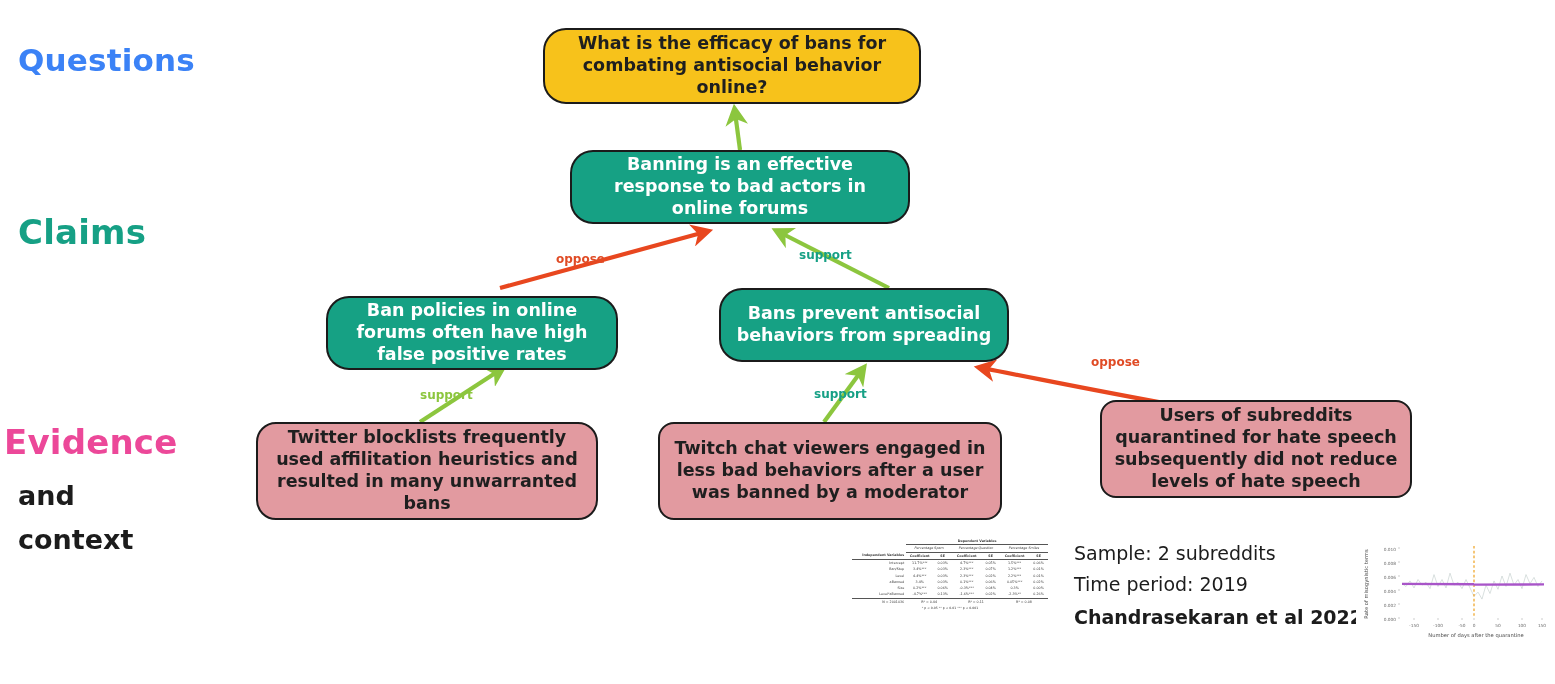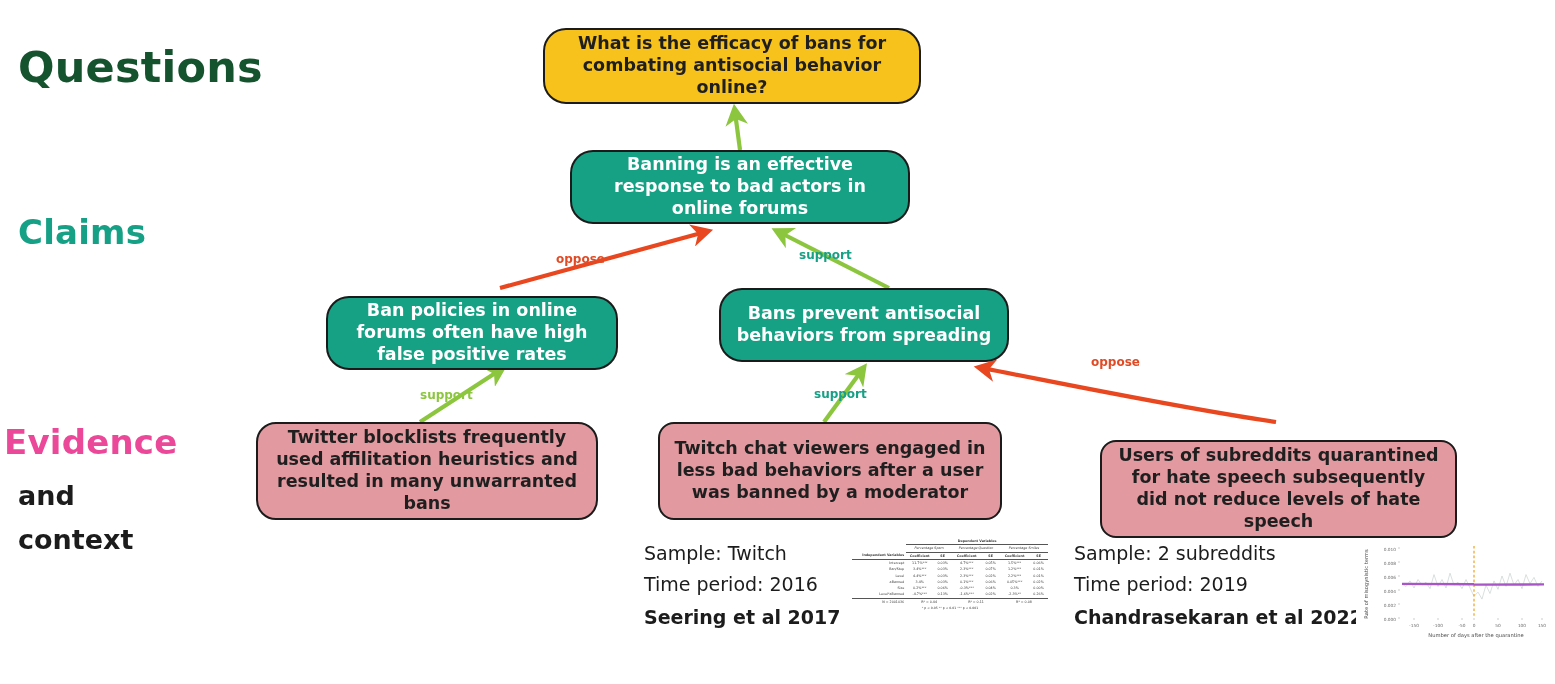--- a/index.html
+++ b/index.html
@@ -22,22 +22,22 @@
 
   
   .row-label {
     position: absolute;
     font-weight: bold;
     letter-spacing: 0.2px;
     white-space: nowrap;
   }
   #label-questions {
     left: 18px; top: 42px;
-    font-size: 43px;
-    color: #14532d;
+    font-size: 31px;
+    color: #3b82f6;
     text-align: right;
   }
   #label-claims {
     left: 18px; top: 212px;
     font-size: 34px;
     color: #16A085;
   }
   #label-evidence {
     left: 4px; top: 422px;
     font-size: 34px;
@@ -85,21 +85,21 @@
     font-size: 17.5px;
     border-radius: 16px;
   }
 
   #node-question      { left: 543px; top: 28px;  width: 378px; height: 76px; }
   #node-claim-top     { left: 570px; top: 150px; width: 340px; height: 74px; }
   #node-claim-left    { left: 326px; top: 296px; width: 292px; height: 74px; }
   #node-claim-right   { left: 719px; top: 288px; width: 290px; height: 74px; }
   #node-evidence-1    { left: 256px; top: 422px; width: 342px; height: 98px; border-radius: 20px; }
   #node-evidence-2    { left: 658px; top: 422px; width: 344px; height: 98px; }
-  #node-evidence-3    { left: 1100px;top: 440px; width: 357px; height: 98px; }
+  #node-evidence-3    { left: 1100px;top: 400px; width: 312px; height: 98px; }
 
   
   .edge-label {
     position: absolute;
     font-size: 12px;
     font-weight: bold;
     white-space: nowrap;
     z-index: 6;
   }
   #edge-label-oppose-1  { left: 556px;  top: 252px; color: #E04B25; }
@@ -229,25 +229,20 @@
   <div class="node node-claim" id="node-claim-left">Ban policies in online forums often have high false positive rates</div>
 
   <div class="node node-claim" id="node-claim-right">Bans prevent antisocial behaviors from spreading</div>
 
   <div class="node node-evidence" id="node-evidence-1">Twitter blocklists frequently used affilitation heuristics and resulted in many unwarranted bans</div>
 
   <div class="node node-evidence" id="node-evidence-2">Twitch chat viewers engaged in less bad behaviors after a user was banned by a moderator</div>
 
   <div class="node node-evidence" id="node-evidence-3">Users of subreddits quarantined for hate speech subsequently did not reduce levels of hate speech</div>
 
-  <div class="context-block" id="context-1">
-    <div class="context-line">Sample: Twitch</div>
-    <div class="context-line">Time period: 2016</div>
-    <div class="context-citation">Seering et al 2017</div>
-  </div>
 
   <div class="context-block" id="context-2">
     <div class="context-line">Sample: 2 subreddits</div>
     <div class="context-line">Time period: 2019</div>
     <div class="context-citation">Chandrasekaran et al 2022</div>
   </div>
 
   <div id="thumb-table">
     <table class="rt">
       <colgroup>

